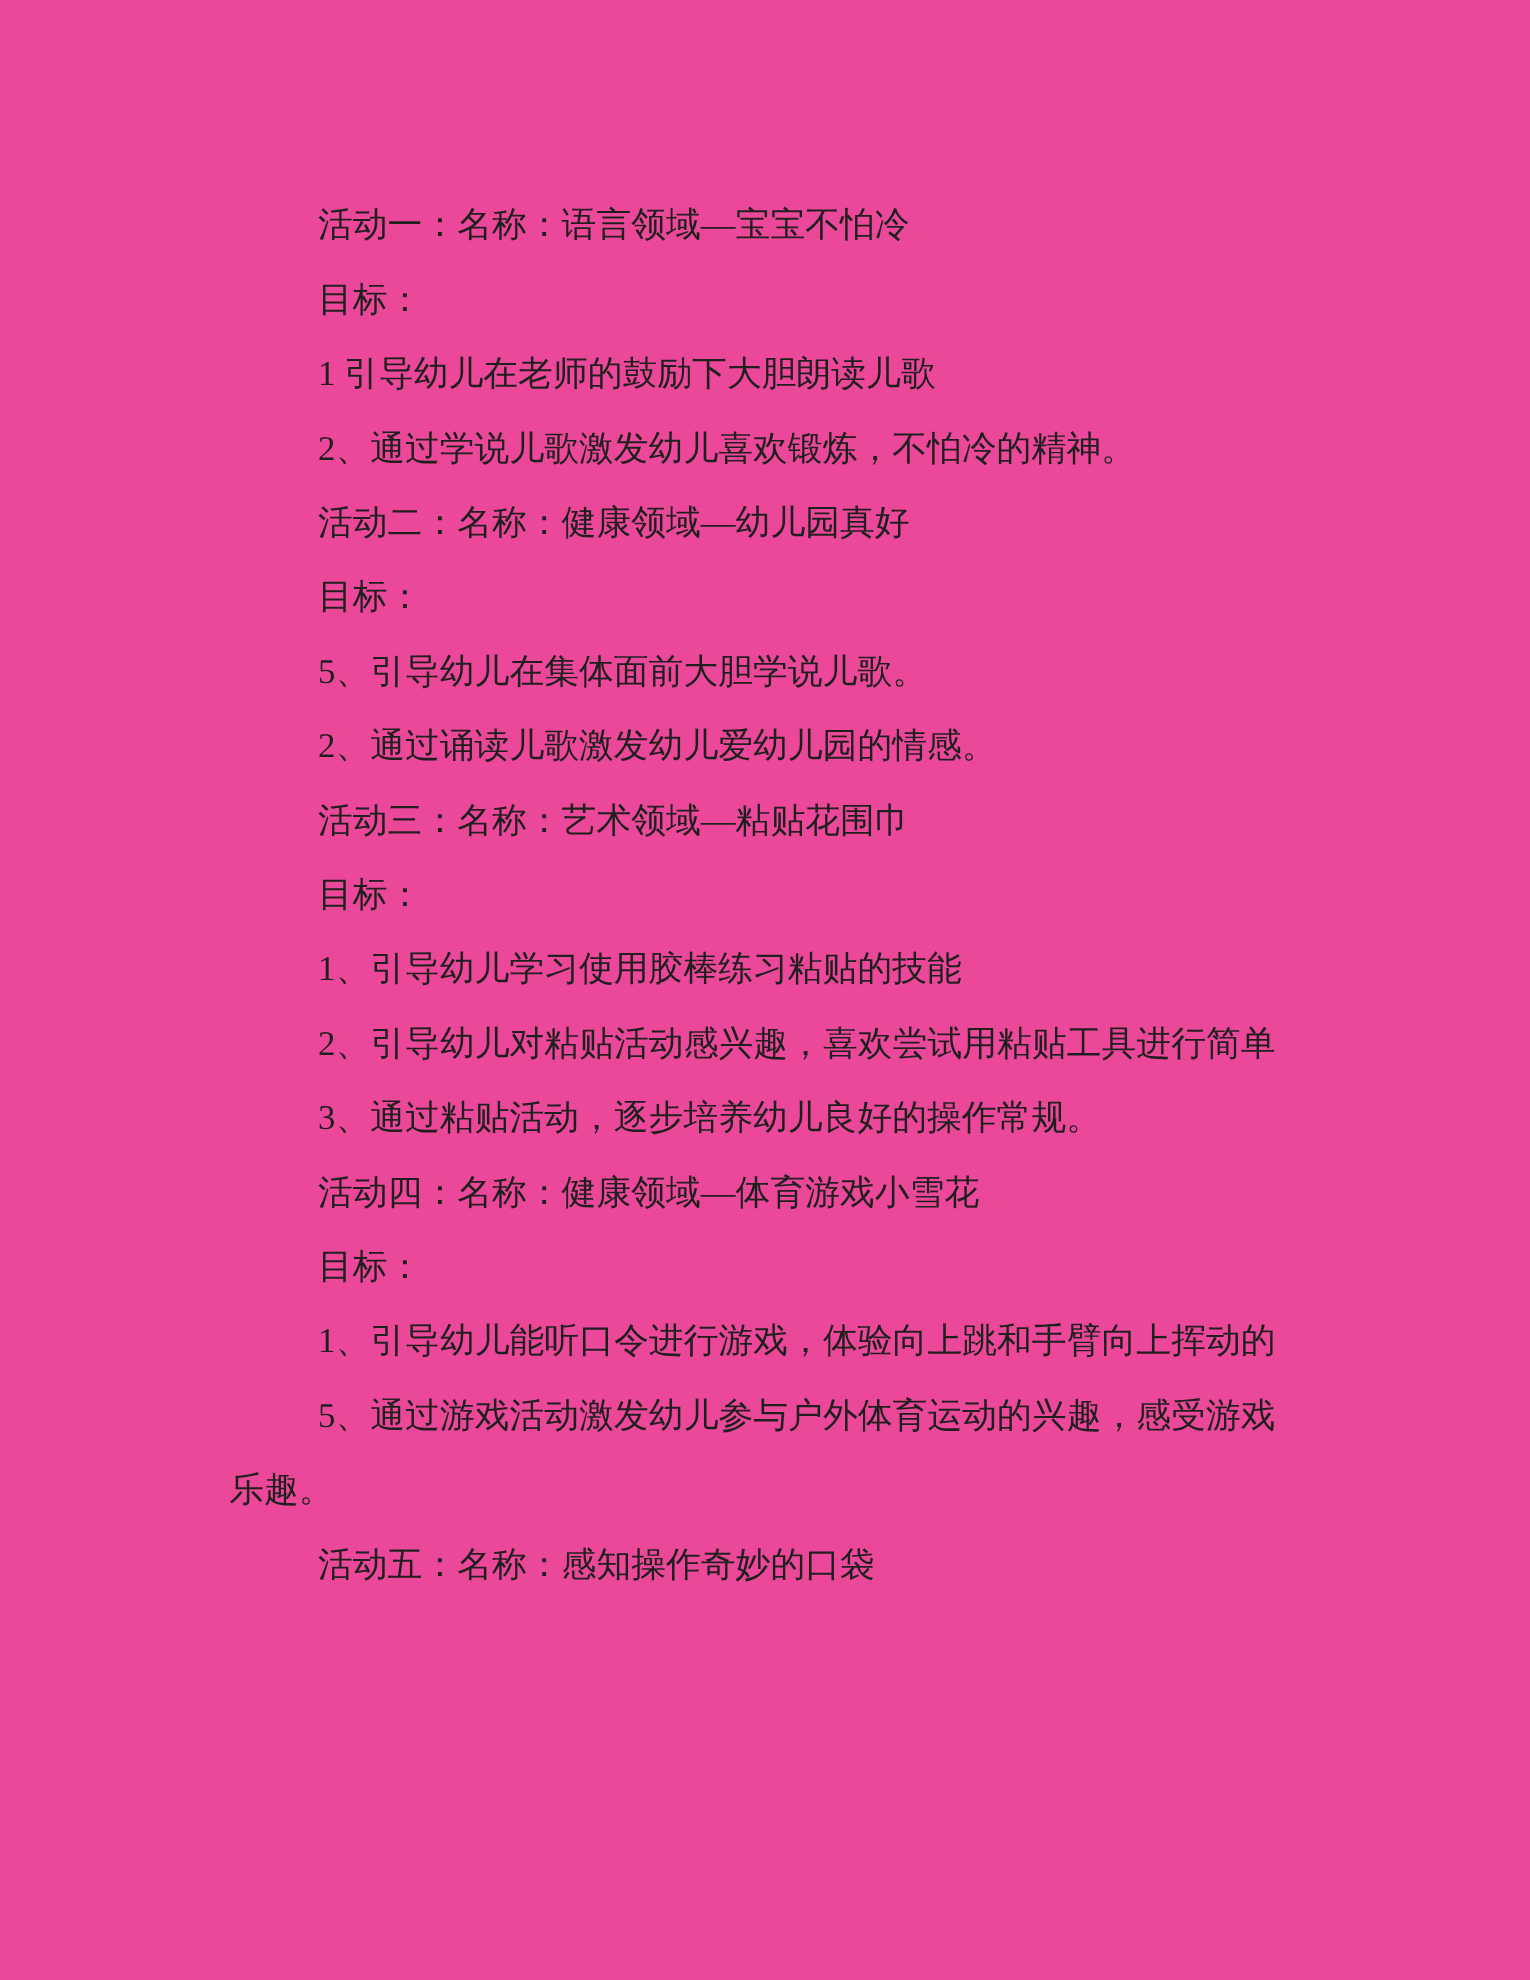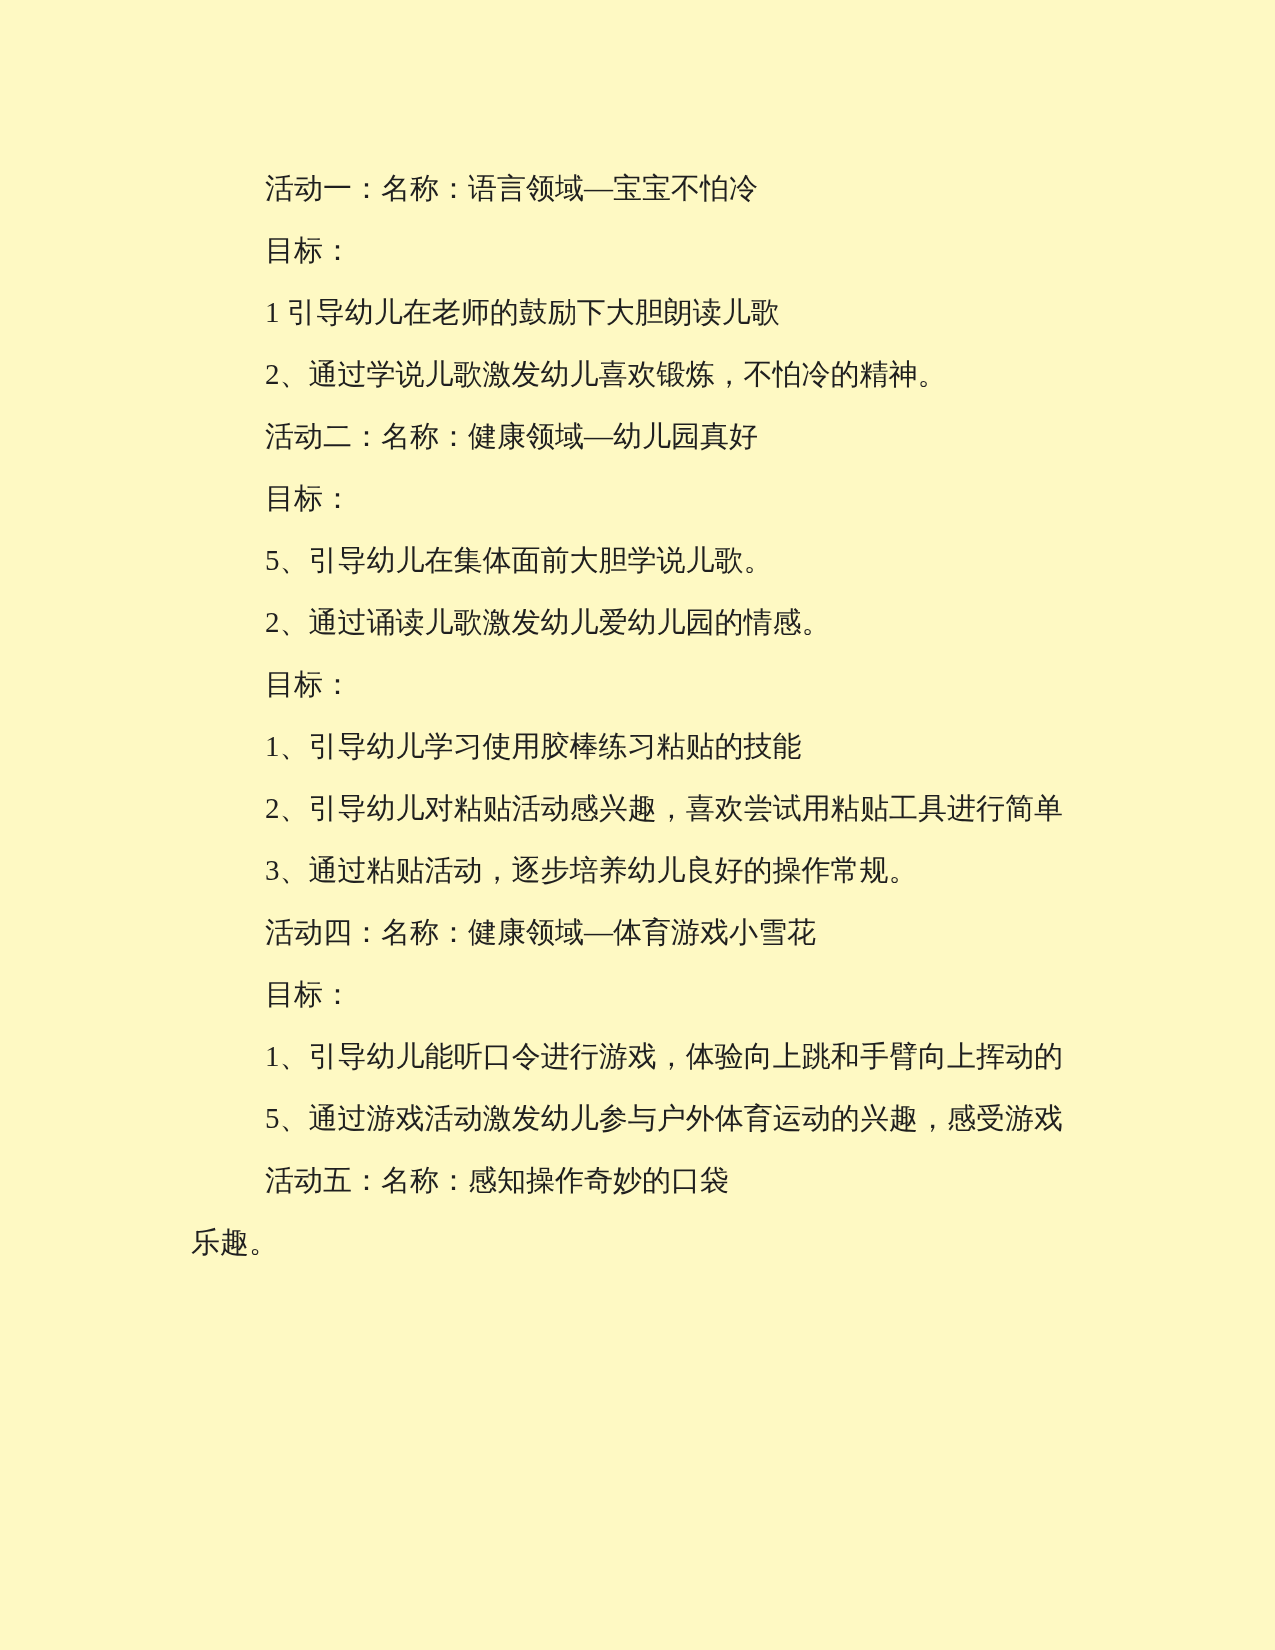--- a/index.html
+++ b/index.html
@@ -4,21 +4,21 @@
 <style>
   html, body {
     margin: 0;
     padding: 0;
     background: #ffffff;
   }
   .page {
     position: relative;
     width: 1275px;
     height: 1650px;
-    background: #fef9c3;
+    background: #ec4899;
     overflow: hidden;
     font-family: "Liberation Serif", "DejaVu Serif", serif;
   }
   .textblock {
     position: absolute;
     left: 191px;
     top: 157px;
     width: 872px;
   }
   .line {
@@ -44,24 +44,25 @@
 <div class="page">
   <div class="textblock" id="textblock">
       <div class="line indent">活动一：名称：语言领域—宝宝不怕冷</div>
       <div class="line indent">目标：</div>
       <div class="line indent">1 引导幼儿在老师的鼓励下大胆朗读儿歌</div>
       <div class="line indent">2、通过学说儿歌激发幼儿喜欢锻炼，不怕冷的精神。</div>
       <div class="line indent">活动二：名称：健康领域—幼儿园真好</div>
       <div class="line indent">目标：</div>
       <div class="line indent">5、引导幼儿在集体面前大胆学说儿歌。</div>
       <div class="line indent">2、通过诵读儿歌激发幼儿爱幼儿园的情感。</div>
+      <div class="line indent">活动三：名称：艺术领域—粘贴花围巾</div>
       <div class="line indent">目标：</div>
       <div class="line indent">1、引导幼儿学习使用胶棒练习粘贴的技能</div>
       <div class="line indent justify">2、引导幼儿对粘贴活动感兴趣，喜欢尝试用粘贴工具进行简单</div>
       <div class="line indent">3、通过粘贴活动，逐步培养幼儿良好的操作常规。</div>
       <div class="line indent">活动四：名称：健康领域—体育游戏小雪花</div>
       <div class="line indent">目标：</div>
       <div class="line indent justify">1、引导幼儿能听口令进行游戏，体验向上跳和手臂向上挥动的</div>
       <div class="line indent justify">5、通过游戏活动激发幼儿参与户外体育运动的兴趣，感受游戏</div>
+      <div class="line">乐趣。</div>
       <div class="line indent">活动五：名称：感知操作奇妙的口袋</div>
-      <div class="line">乐趣。</div>
     </div>
 </div>
 
 </body></html>

